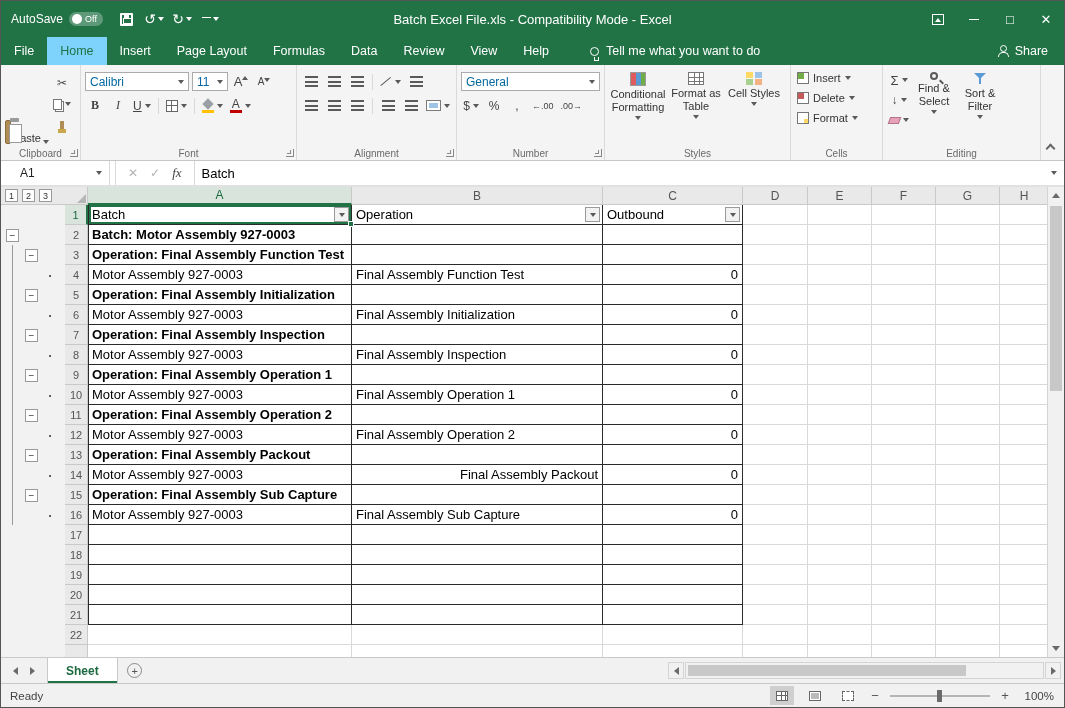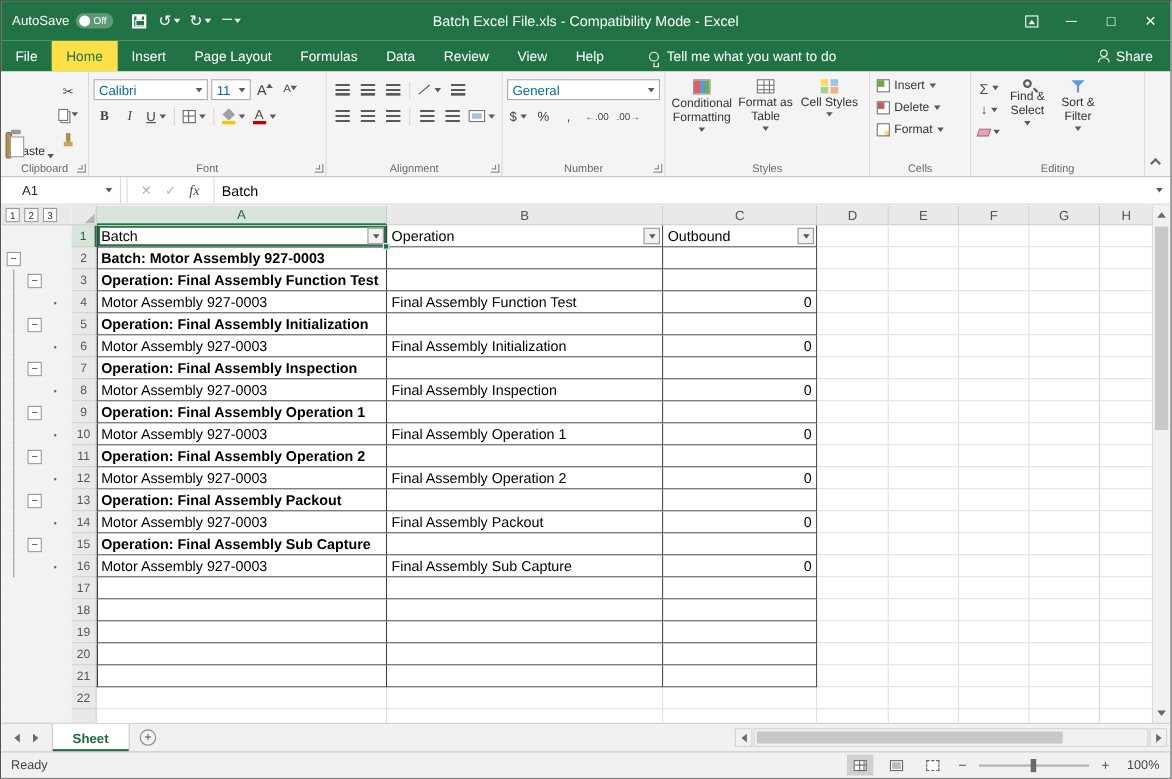--- a/index.html
+++ b/index.html
@@ -23,21 +23,21 @@
 .tb-title{position:absolute;left:50%;transform:translateX(-50%);font-size:13px;white-space:nowrap;}
 .win-ctrls{margin-left:auto;display:flex;align-items:stretch;height:36px;}
 .wbtn{width:36px;display:flex;align-items:center;justify-content:center;font-size:13px;}
 .rdo-icon{width:12px;height:11px;border:1px solid #fff;position:relative;}
 .rdo-icon:after{content:"";position:absolute;left:2px;top:3px;border-left:3px solid transparent;border-right:3px solid transparent;border-bottom:4px solid #fff;}
 .min-line{width:10px;height:1px;background:#fff;display:inline-block;}
 
 
 .ribbon-tabs{flex:0 0 28px;background:#217346;display:flex;align-items:stretch;color:#fff;font-size:12.5px;}
 .rtab{padding:0 13px;display:flex;align-items:center;}
-.rtab.active{background:#fde047;color:#217346;}
+.rtab.active{background:#7dd3fc;color:#217346;}
 .tellme{display:flex;align-items:center;gap:7px;margin-left:28px;}
 .bulb{width:9px;height:9px;border:1px solid #fff;border-radius:50%;position:relative;display:inline-block;}
 .bulb:after{content:"";position:absolute;left:2.5px;top:9px;width:3px;height:3px;border-left:1px solid #fff;border-right:1px solid #fff;border-bottom:1px solid #fff;}
 .share-btn{margin-left:auto;display:flex;align-items:center;gap:6px;padding:0 16px;}
 .person{width:12px;height:12px;position:relative;display:inline-block;}
 .person:before{content:"";position:absolute;top:0;left:3px;width:5px;height:5px;border-radius:50%;border:1px solid #fff;}
 .person:after{content:"";position:absolute;bottom:0;left:1px;width:9px;height:4px;border:1px solid #fff;border-bottom:none;border-radius:5px 5px 0 0;}
 
 
 .ribbon{flex:0 0 96px;background:#f4f4f4;border-bottom:1px solid #c6c6c6;display:flex;position:relative;font-size:11px;color:#333;}
@@ -795,21 +795,21 @@
             <span class="o-slot o-line"></span>
             <span class="o-slot"></span>
             <span class="o-slot">
               <span class="o-dot">·</span>
             </span>
           </div>
           <div class="row-h">14</div>
           <div class="cell col-a db" style="flex: 0 0 264px;">
             <span class="cell-text">Motor Assembly 927-0003</span>
           </div>
-          <div class="cell db" style="flex: 0 0 251px;">
+          <div class="cell db" style="flex: 0 0 251px; justify-content: flex-end;">
             <span class="cell-text">Final Assembly Packout</span>
           </div>
           <div class="cell db num" style="flex: 0 0 140px;">
             <span class="cell-text">0</span>
           </div>
           <div class="cell" style="flex: 0 0 65px;"></div>
           <div class="cell" style="flex: 0 0 64px;"></div>
           <div class="cell" style="flex: 0 0 64px;"></div>
           <div class="cell" style="flex: 0 0 64px;"></div>
           <div class="cell" style="flex: 0 0 49px;"></div>

